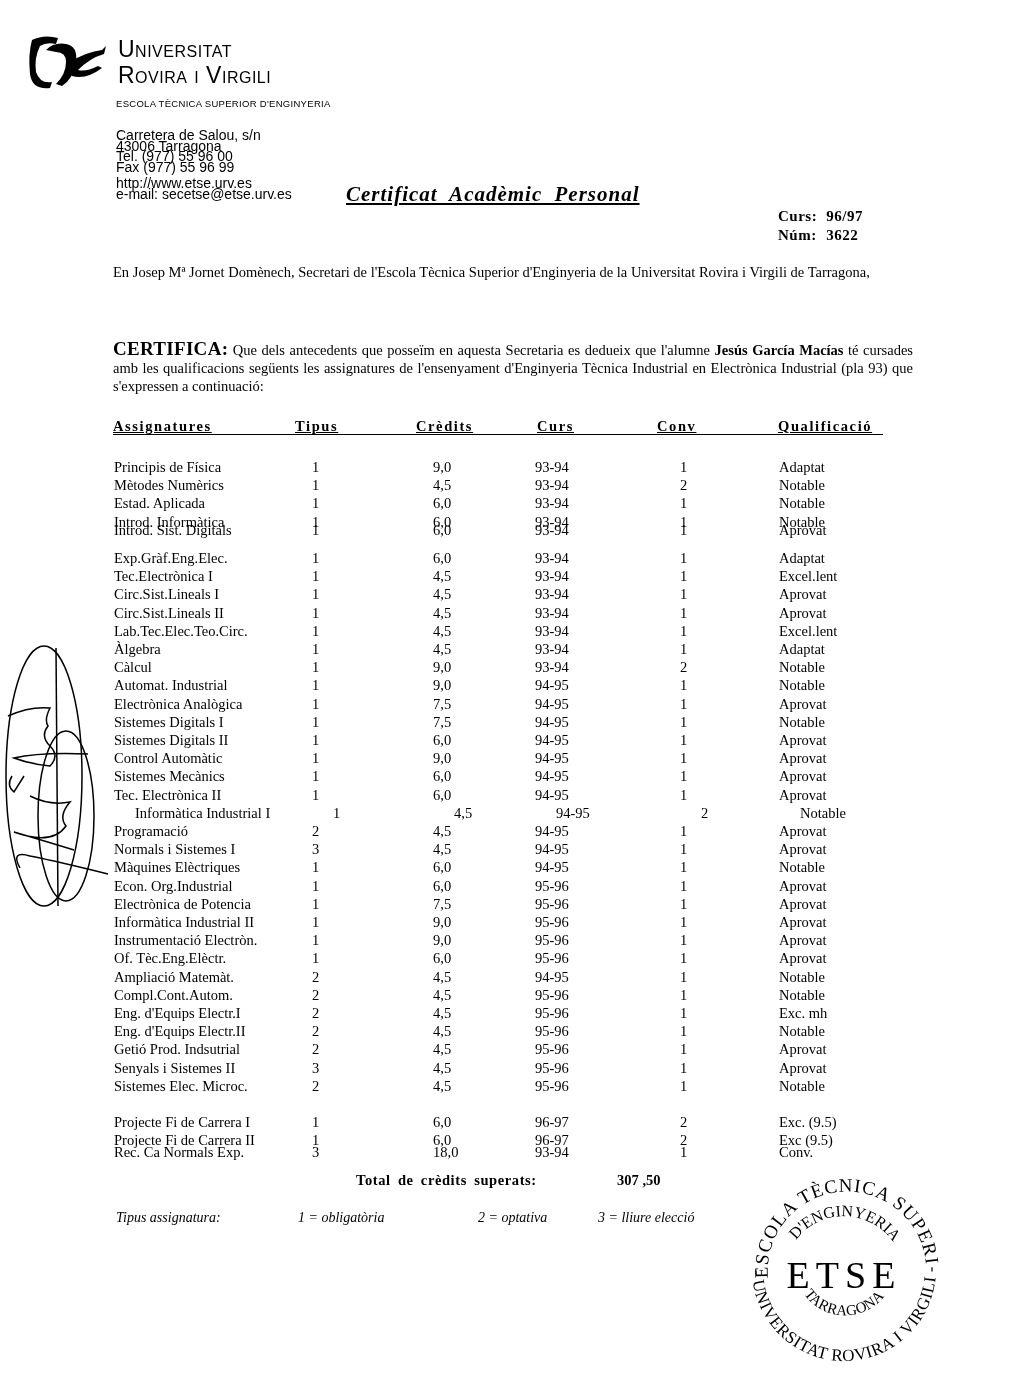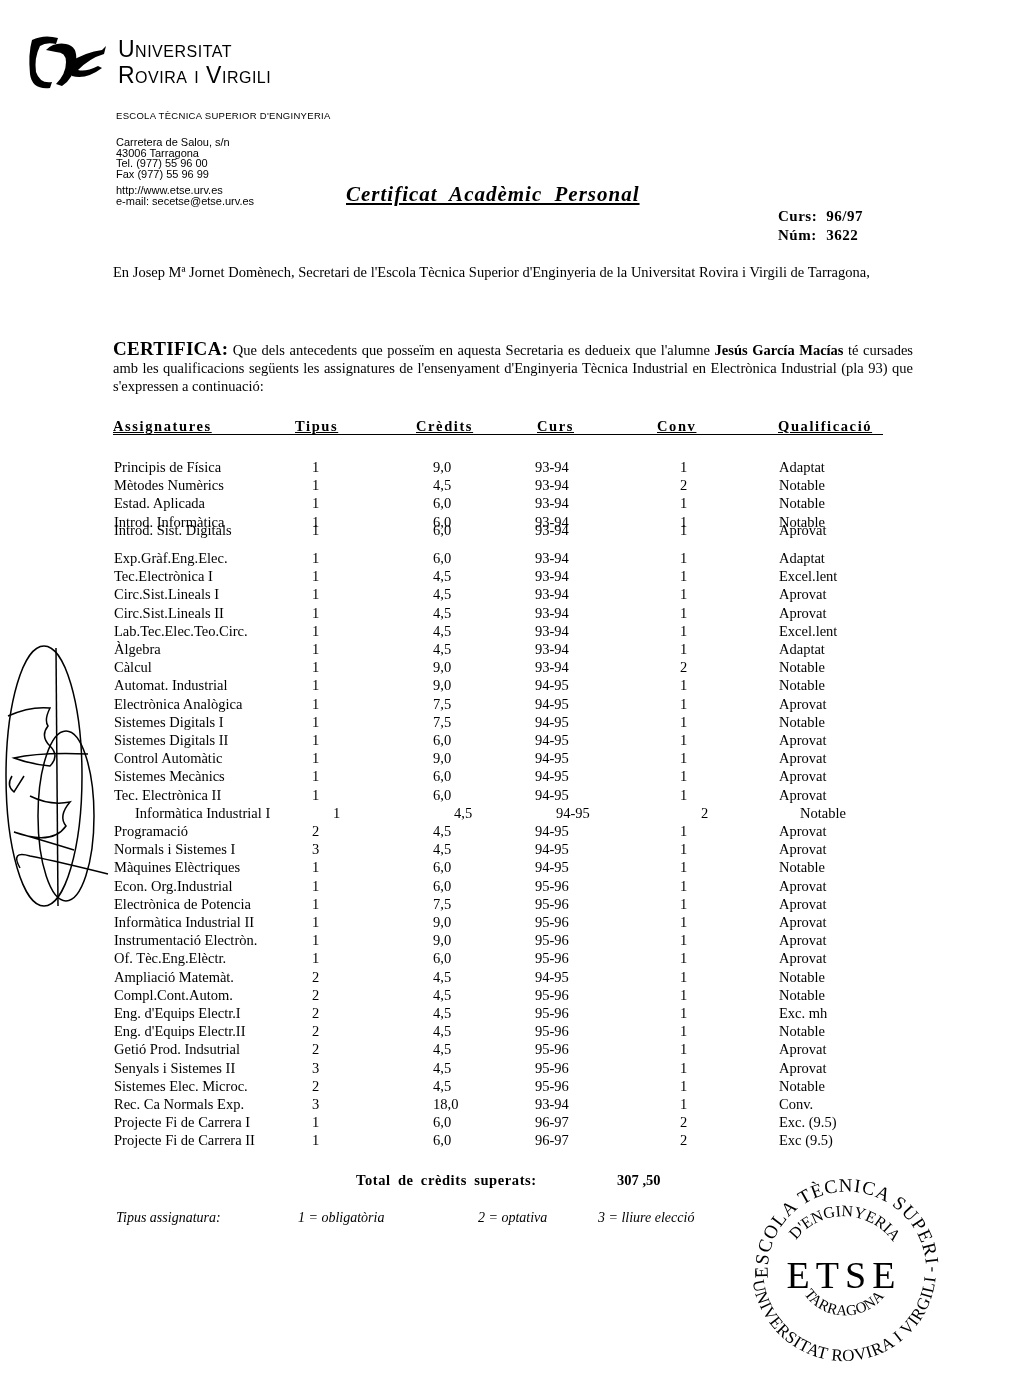--- a/index.html
+++ b/index.html
@@ -1,21 +1,21 @@
 <!DOCTYPE html>
 <html><head>
   <meta charset="utf-8">
   <style>
     html, body { margin: 0; padding: 0; background: #ffffff; }
     body { width: 1020px; height: 1390px; position: relative; overflow: hidden; color: #000; font-family: "Liberation Serif", serif; }
     .abs { position: absolute; }
     .logo-mark { left: 26px; top: 32px; width: 82px; height: 60px; }
     .uni-name { left: 118px; top: 36px; font-family: "Liberation Sans", sans-serif; font-size: 23px; line-height: 26px; letter-spacing: 0.5px; font-variant: small-caps; }
-    .school { left: 116px; top: 110px; font-family: "Liberation Sans", sans-serif; font-size: 9.5px; letter-spacing: 0.3px; }
-    .address { left: 116px; top: 137px; font-family: "Liberation Sans", sans-serif; font-size: 11px; line-height: 10.5px; }
+    .school { left: 116px; top: 98px; font-family: "Liberation Sans", sans-serif; font-size: 9.5px; letter-spacing: 0.3px; }
+    .address { left: 116px; top: 130px; font-family: "Liberation Sans", sans-serif; font-size: 14px; line-height: 10.5px; }
     .address .gap { height: 6px; }
     .doc-title { left: 346px; top: 182px; font-size: 21px; font-weight: bold; font-style: italic; text-decoration: underline; letter-spacing: 1px; word-spacing: 6px; }
     .meta { left: 778px; top: 207px; font-size: 15px; font-weight: bold; line-height: 19px; letter-spacing: 0.5px; }
     .meta .lbl { display: inline-block; width: 44px; }
     .intro { left: 113px; top: 264px; width: 800px; font-size: 14.5px; line-height: 17px; }
     .certifica { left: 113px; top: 340px; width: 800px; font-size: 14.5px; line-height: 18px; text-align: justify; }
     .certifica .lead { font-size: 19px; font-weight: bold; letter-spacing: 0.3px; }
     .certifica .name { font-weight: bold; }
     .head-line { left: 113px; top: 434px; width: 770px; border-bottom: 1.5px solid #000; height: 0; }
     .th { top: 418px; font-size: 14.5px; font-weight: bold; letter-spacing: 1.6px; text-decoration: underline; }
@@ -351,21 +351,21 @@
       <span class="c-qual">Aprovat</span>
     </div>
     <div class="row" style="top: 1076.8px;">
       <span class="c-name">Sistemes Elec. Microc.</span>
       <span class="c-tipus">2</span>
       <span class="c-cred">4,5</span>
       <span class="c-curs">95-96</span>
       <span class="c-conv">1</span>
       <span class="c-qual">Notable</span>
     </div>
-    <div class="row" style="top: 1095px; padding-left: 13px;">
+    <div class="row" style="top: 1143px; padding-left: 13px;">
       <span class="c-name">Rec. Ca Normals Exp.</span>
       <span class="c-tipus">3</span>
       <span class="c-cred">18,0</span>
       <span class="c-curs">93-94</span>
       <span class="c-conv">1</span>
       <span class="c-qual">Conv.</span>
     </div>
     <div class="row" style="top: 1113.2px;">
       <span class="c-name">Projecte Fi de Carrera I</span>
       <span class="c-tipus">1</span>

